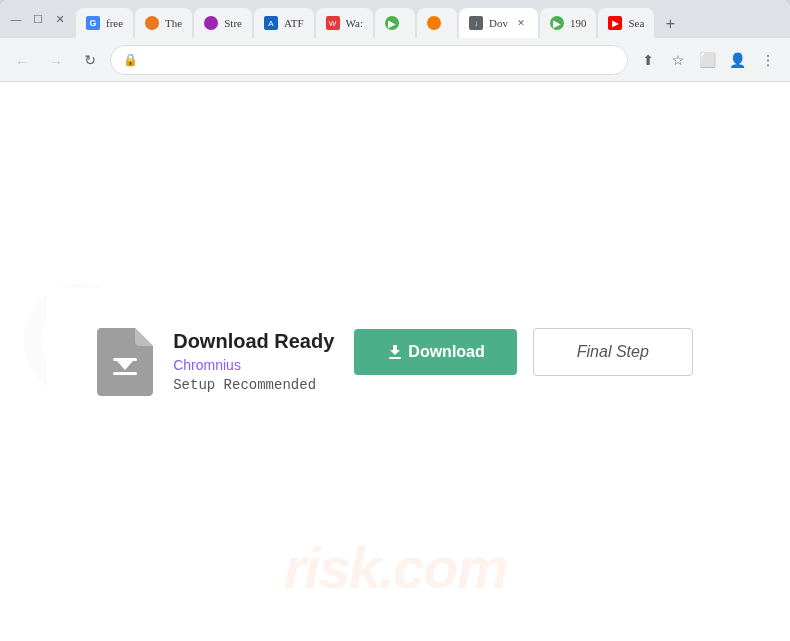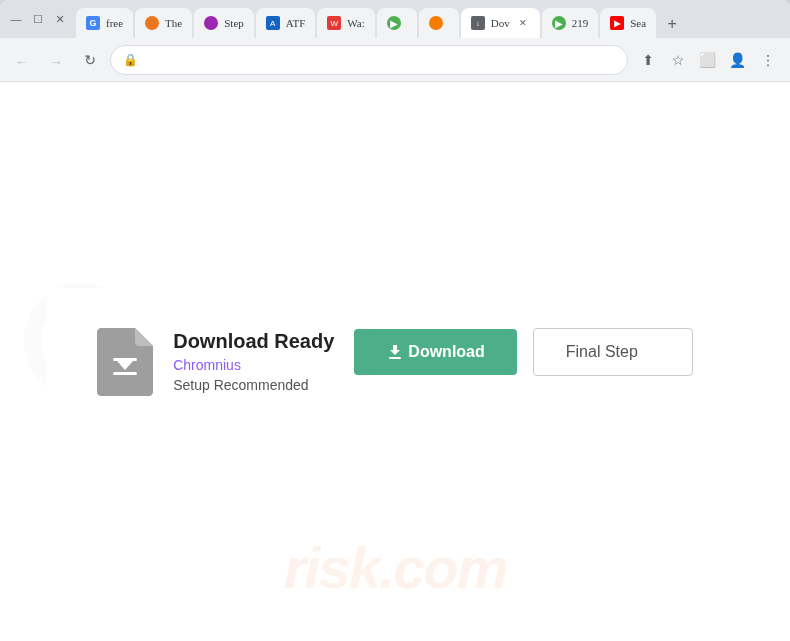--- a/index.html
+++ b/index.html
@@ -247,20 +247,21 @@
     }
 
     .card-subtitle {
       font-size: 14px;
       color: #8b5cf6;
     }
 
     .card-subtitle2 {
       font-size: 14px;
       color: #555555;
+      font-family: Liberation Mono, monospace;
     }
 
     .card-buttons {
       display: flex;
       gap: 16px;
       align-items: center;
     }
 
     .btn-download {
       background: #4caf8a;
@@ -281,21 +282,22 @@
     .btn-final-step {
       background: #ffffff;
       color: #555555;
       border: 1px solid #cccccc;
       border-radius: 4px;
       padding: 14px 32px;
       font-size: 16px;
       font-weight: 400;
       cursor: pointer;
       min-width: 160px;
-      text-align: left;
+      text-align: center;
+      font-style: italic;
     }
 
     
     .fav-g { background: #4285f4; color: white; font-size: 9px; font-weight: bold; display: flex; align-items: center; justify-content: center; border-radius: 2px; }
     .fav-dl { background: #5f6368; color: white; font-size: 8px; display: flex; align-items: center; justify-content: center; }
     .fav-yt { background: #ff0000; color: white; font-size: 8px; font-weight: bold; display: flex; align-items: center; justify-content: center; border-radius: 2px; }
   </style>
 </head>
 <body>
 
@@ -315,21 +317,21 @@
         <span class="tab-label">free</span>
       </div>
 
       <div class="tab">
         <div class="tab-favicon" style="background:#e87720;border-radius:50%;"></div>
         <span class="tab-label">The</span>
       </div>
 
       <div class="tab">
         <div class="tab-favicon" style="background:#9c27b0;border-radius:50%;"></div>
-        <span class="tab-label">Step</span>
+        <span class="tab-label">Stre</span>
       </div>
 
       <div class="tab">
         <div class="tab-favicon" style="background:#1565c0;color:white;font-size:8px;display:flex;align-items:center;justify-content:center;border-radius:2px;">A</div>
         <span class="tab-label">ATF</span>
       </div>
 
       <div class="tab">
         <div class="tab-favicon" style="background:#e53935;color:white;font-size:8px;display:flex;align-items:center;justify-content:center;border-radius:2px;">W</div>
         <span class="tab-label">Wa:</span>
@@ -346,21 +348,21 @@
       </div>
 
       <div class="tab active">
         <div class="tab-favicon fav-dl">↓</div>
         <span class="tab-label">Dov</span>
         <div class="tab-close">✕</div>
       </div>
 
       <div class="tab">
         <div class="tab-favicon" style="background:#4caf50;color:white;font-size:10px;display:flex;align-items:center;justify-content:center;border-radius:50%;">▶</div>
-        <span class="tab-label">219</span>
+        <span class="tab-label">190</span>
       </div>
 
       <div class="tab">
         <div class="tab-favicon fav-yt">▶</div>
         <span class="tab-label">Sea</span>
       </div>
 
       <div class="new-tab-btn">+</div>
     </div>
   </div>

